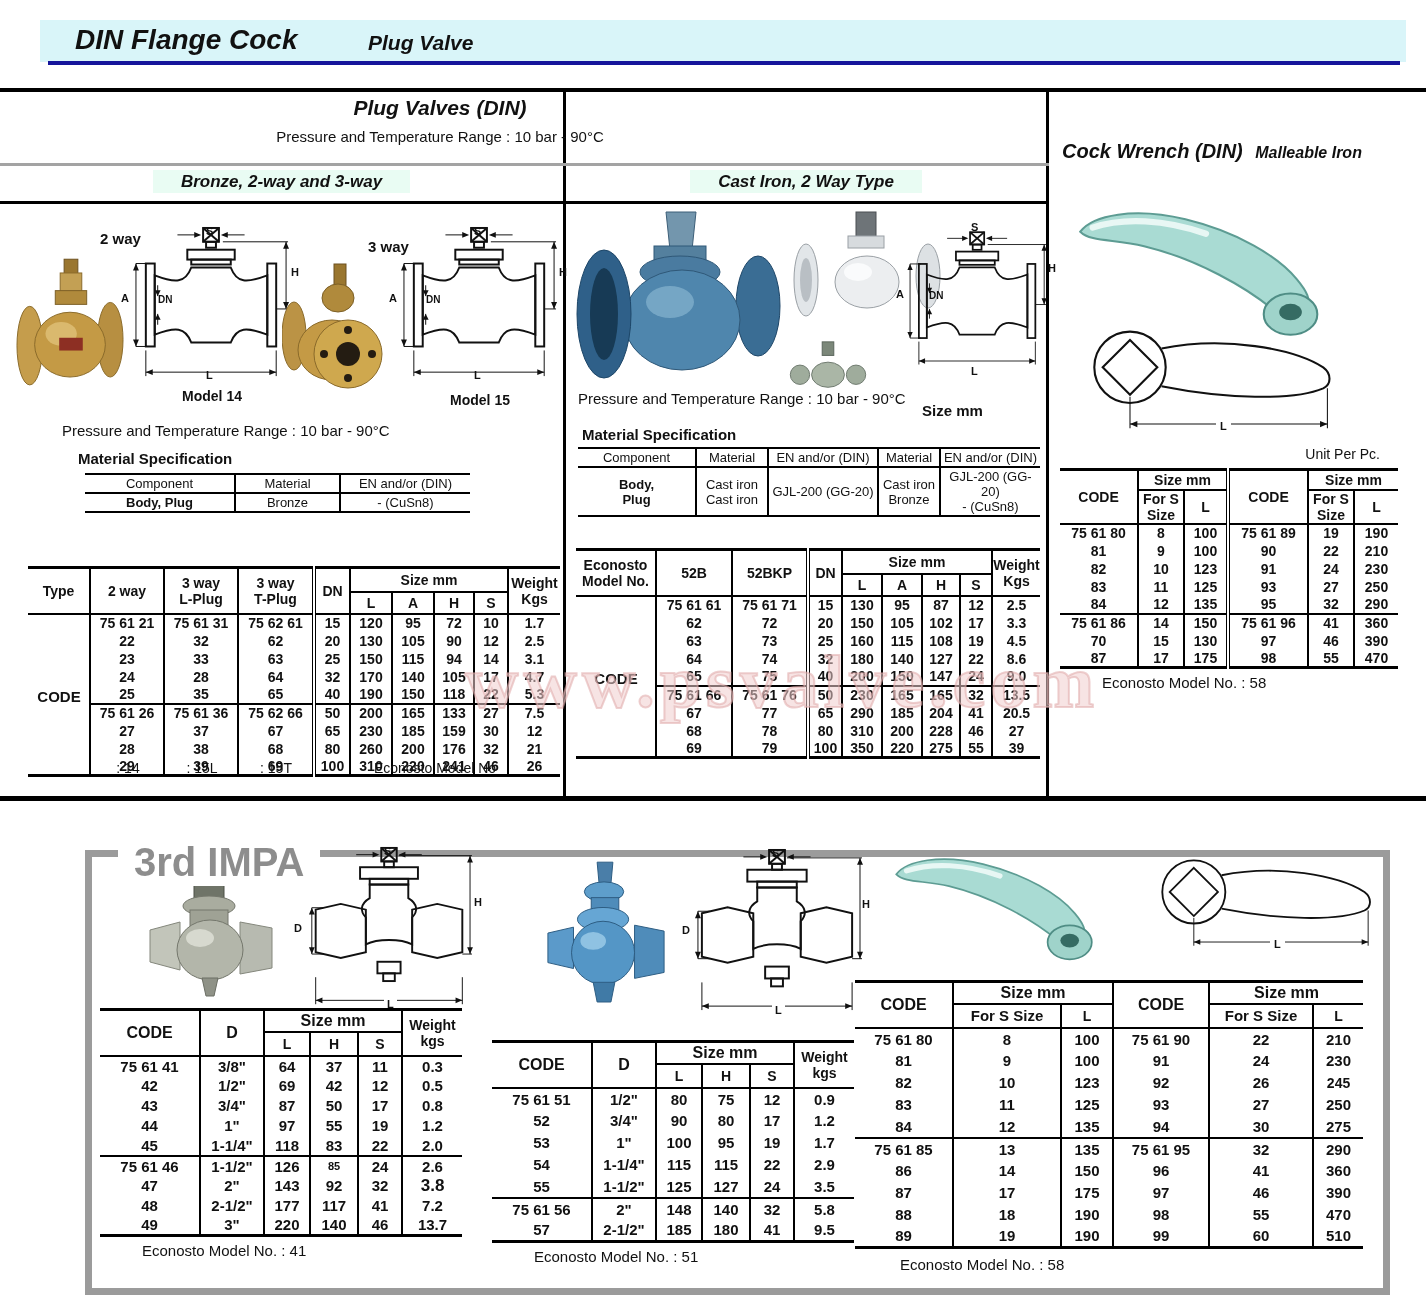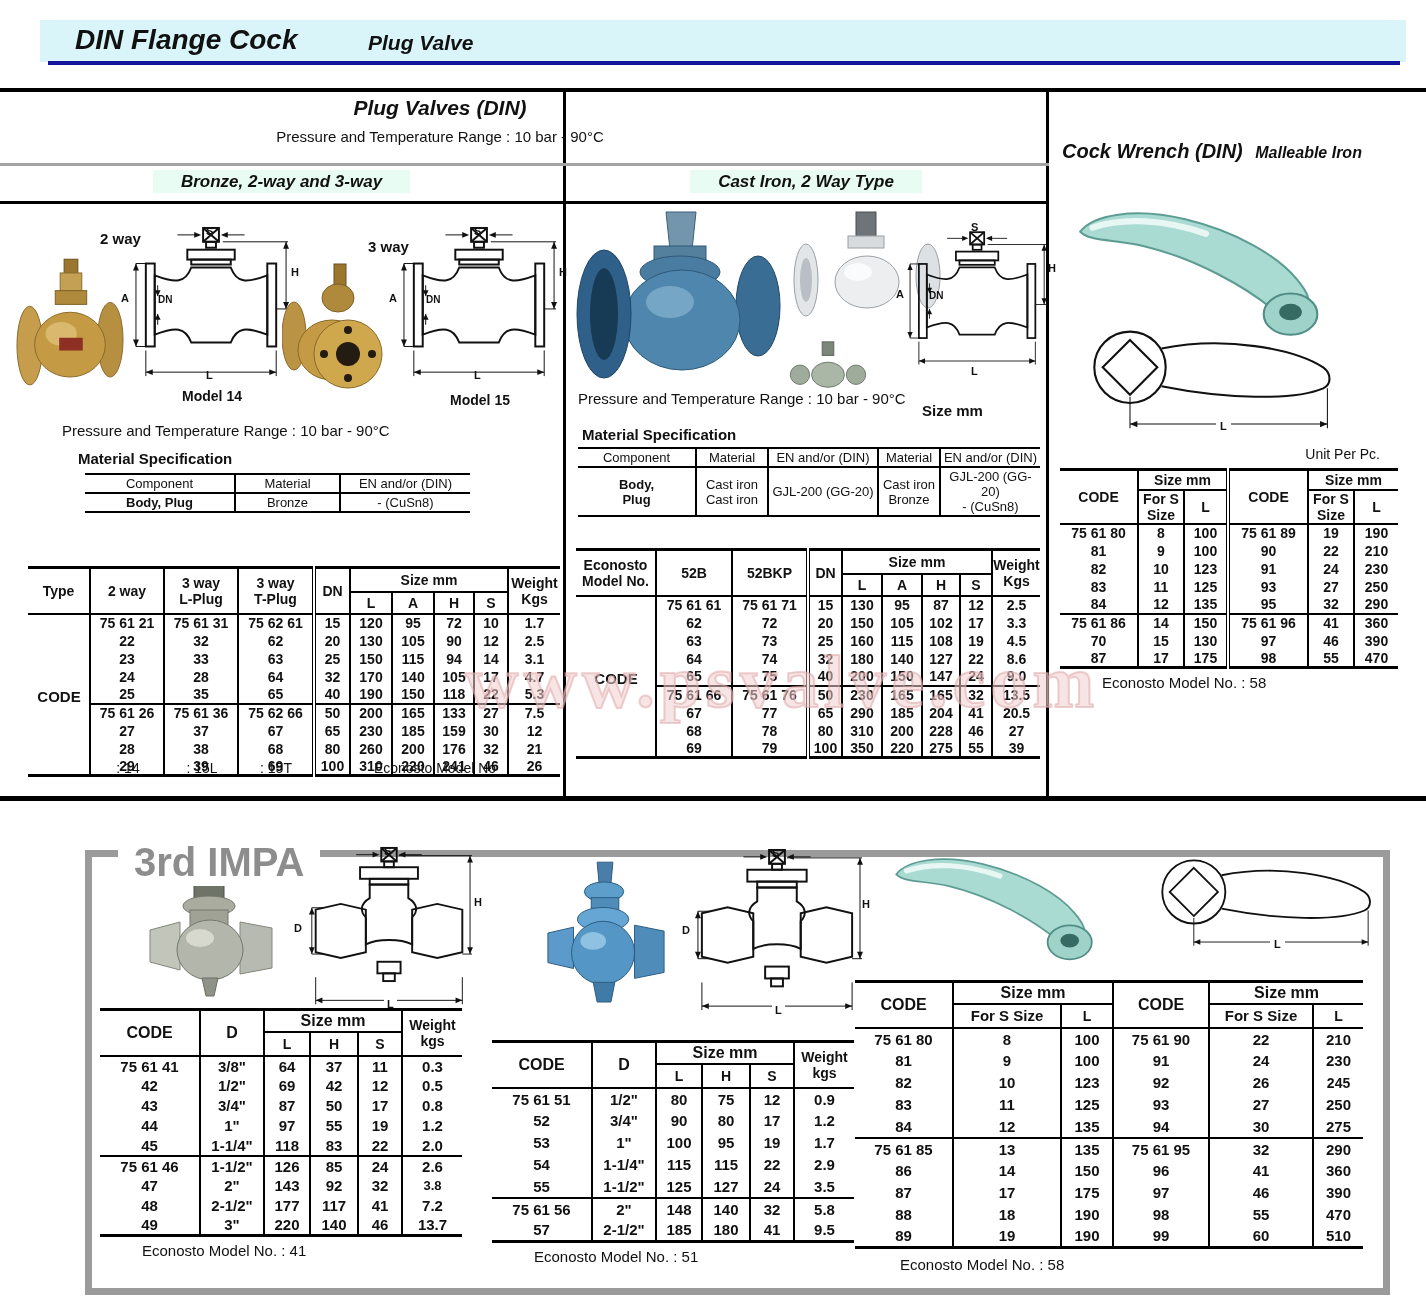--- a/index.html
+++ b/index.html
@@ -827,31 +827,31 @@
         <td class="vl num" style="font-size:15px;">22</td>
         <td class="vl ctr" style="font-size:15px;">2.0</td>
       </tr>
       </tbody>
     <tbody class="g2">
 
     <tr style="height:20px;">
         <td class="code" style="font-size:15px;">75 61 46</td>
         <td class="vl ctr" style="font-size:15px;">1-1/2"</td>
         <td class="vl num" style="font-size:15px;">126</td>
-        <td class="vl num" style="font-size:15px;">85</td>
+        <td class="vl num" style="font-size:11px;">85</td>
         <td class="vl num" style="font-size:15px;">24</td>
         <td class="vl ctr" style="font-size:15px;">2.6</td>
       </tr>
         <tr style="height:20px;">
         <td class="code" style="font-size:15px;">47</td>
         <td class="vl ctr" style="font-size:15px;">2"</td>
         <td class="vl num" style="font-size:15px;">143</td>
         <td class="vl num" style="font-size:15px;">92</td>
         <td class="vl num" style="font-size:15px;">32</td>
-        <td class="vl ctr" style="font-size:13px;text-align:center;">3.8</td>
+        <td class="vl ctr" style="font-size:17px;text-align:center;">3.8</td>
       </tr>
         <tr style="height:20px;">
         <td class="code" style="font-size:15px;">48</td>
         <td class="vl ctr" style="font-size:15px;">2-1/2"</td>
         <td class="vl num" style="font-size:15px;">177</td>
         <td class="vl num" style="font-size:15px;">117</td>
         <td class="vl num" style="font-size:15px;">41</td>
         <td class="vl ctr" style="font-size:15px;">7.2</td>
       </tr>
         <tr style="height:20px;">

